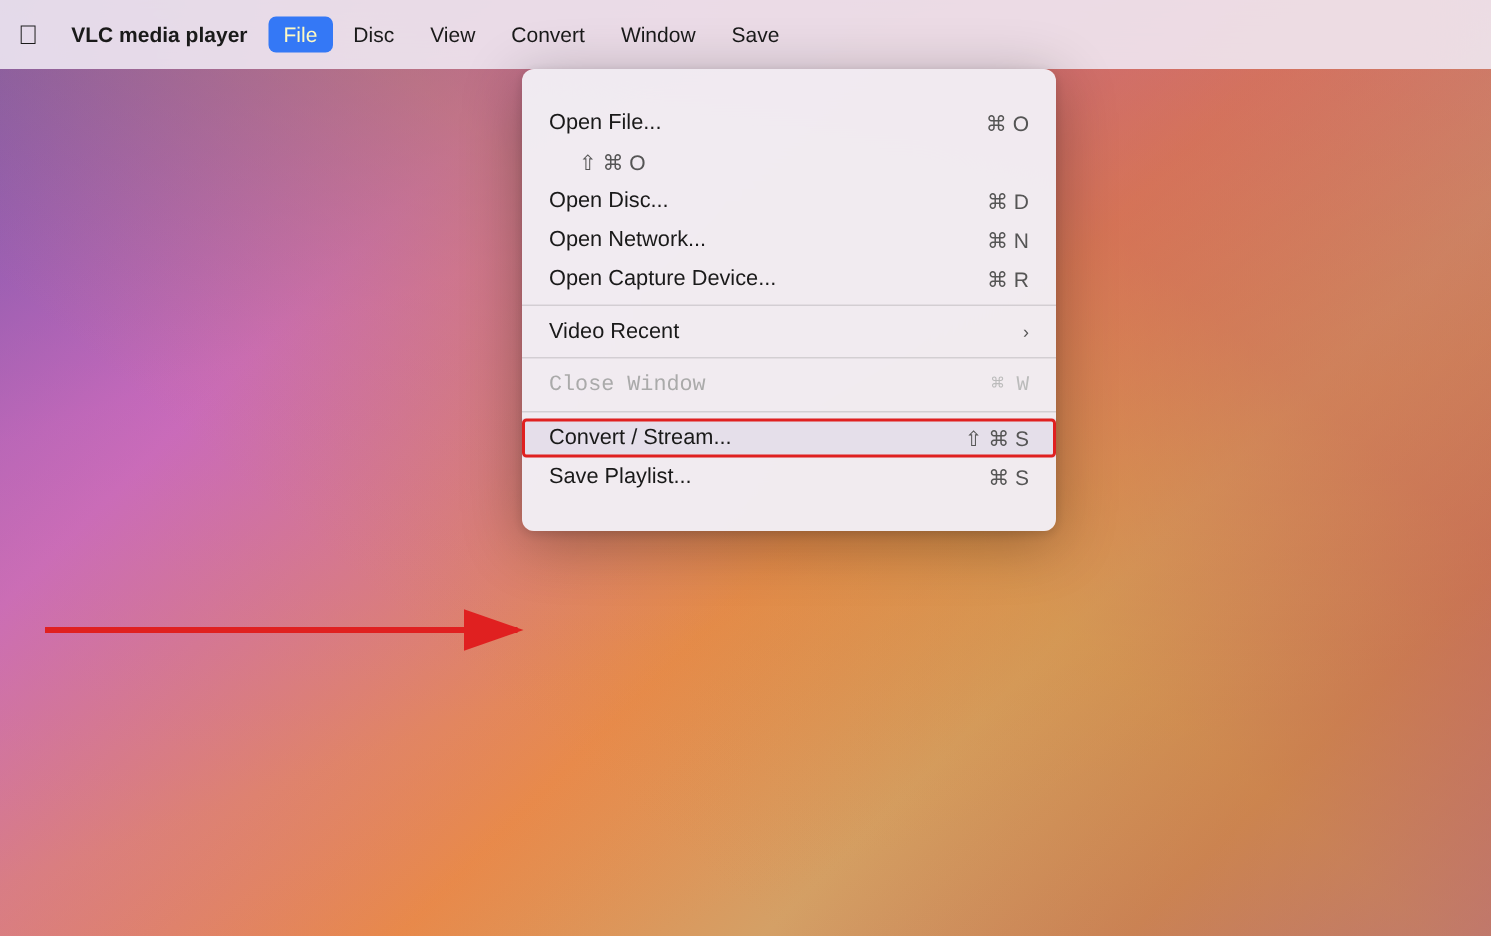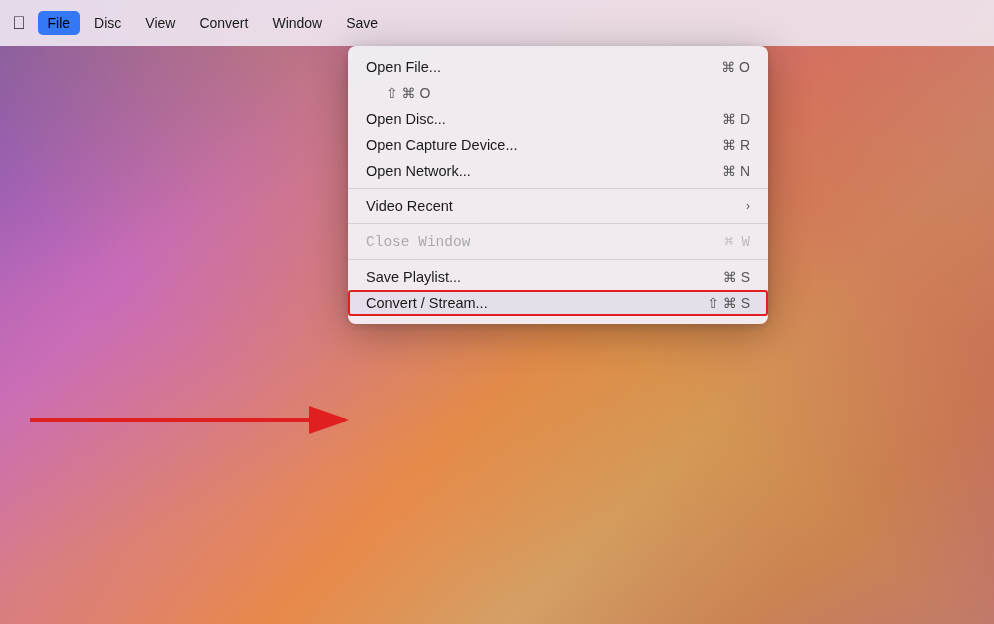--- a/index.html
+++ b/index.html
@@ -81,39 +81,39 @@
       cursor: default;
       white-space: nowrap;
     }
 
     .menu-item.app-name {
       font-weight: 600;
     }
 
     .menu-item.active {
       background: #3478f6;
-      color: #000000;
+      color: #fef9c3;
     }
 
     
     .dropdown-container {
       position: absolute;
       top: 46px;
       left: 348px;
       z-index: 200;
     }
 
     .dropdown {
       background: rgba(242, 238, 245, 0.97);
       backdrop-filter: blur(40px);
       -webkit-backdrop-filter: blur(40px);
       border-radius: 8px;
       box-shadow: 0 8px 40px rgba(0,0,0,0.3), 0 2px 8px rgba(0,0,0,0.15);
-      width: 420px;
-      padding: 8px 0;
+      width: 356px;
+      padding: 23px 0;
       overflow: hidden;
     }
 
     .menu-row {
       display: flex;
       align-items: center;
       justify-content: space-between;
       padding: 5px 18px;
       cursor: default;
       font-size: 14.5px;
@@ -187,20 +187,21 @@
     }
 
   </style>
 </head>
 <body>
 
 <div class="wallpaper"></div>
 
 <div class="menubar">
   <span class="apple-logo"></span>
+  <span class="menu-item app-name">VLC media player</span>
   <span class="menu-item active">File</span>
   <span class="menu-item">Disc</span>
   <span class="menu-item">View</span>
   <span class="menu-item">Convert</span>
   <span class="menu-item">Window</span>
   <span class="menu-item">Save</span>
 </div>
 
 <div class="dropdown-container">
   <div class="dropdown">
@@ -213,55 +214,55 @@
     <div class="menu-row">
       <span class="menu-shortcut">⇧ ⌘ O</span>
     </div>
 
     <div class="menu-row">
       <span class="menu-label">Open Disc...</span>
       <span class="menu-shortcut">⌘ D</span>
     </div>
 
     <div class="menu-row">
+      <span class="menu-label">Open Network...</span>
+      <span class="menu-shortcut">⌘ N</span>
+    </div>
+
+    <div class="menu-row">
       <span class="menu-label">Open Capture Device...</span>
       <span class="menu-shortcut">⌘ R</span>
-    </div>
-
-    <div class="menu-row">
-      <span class="menu-label">Open Network...</span>
-      <span class="menu-shortcut">⌘ N</span>
     </div>
 
     <div class="separator"></div>
 
     <div class="menu-row">
       <span class="menu-label">Video Recent</span>
       <span class="chevron">›</span>
     </div>
 
     <div class="separator"></div>
 
     <div class="menu-row disabled">
       <span class="menu-label">Close Window</span>
       <span class="menu-shortcut">⌘ W</span>
     </div>
 
 
     <div class="separator"></div>
-
-    <div class="menu-row">
-      <span class="menu-label">Save Playlist...</span>
-      <span class="menu-shortcut">⌘ S</span>
-    </div>
 
     <div class="menu-row convert-stream">
       <div class="convert-highlight-box"></div>
       <span class="menu-label">Convert / Stream...</span>
       <span class="menu-shortcut">⇧ ⌘ S</span>
+    </div>
+
+    <div class="menu-row">
+      <span class="menu-label">Save Playlist...</span>
+      <span class="menu-shortcut">⌘ S</span>
     </div>
 
   </div>
 </div>
 
 <div class="arrow-container">
   <svg class="arrow-svg" viewBox="0 0 380 60" xmlns="http://www.w3.org/2000/svg">
 
     <defs>
       <marker id="arrowhead" markerWidth="10" markerHeight="7" refX="9" refY="3.5" orient="auto">

